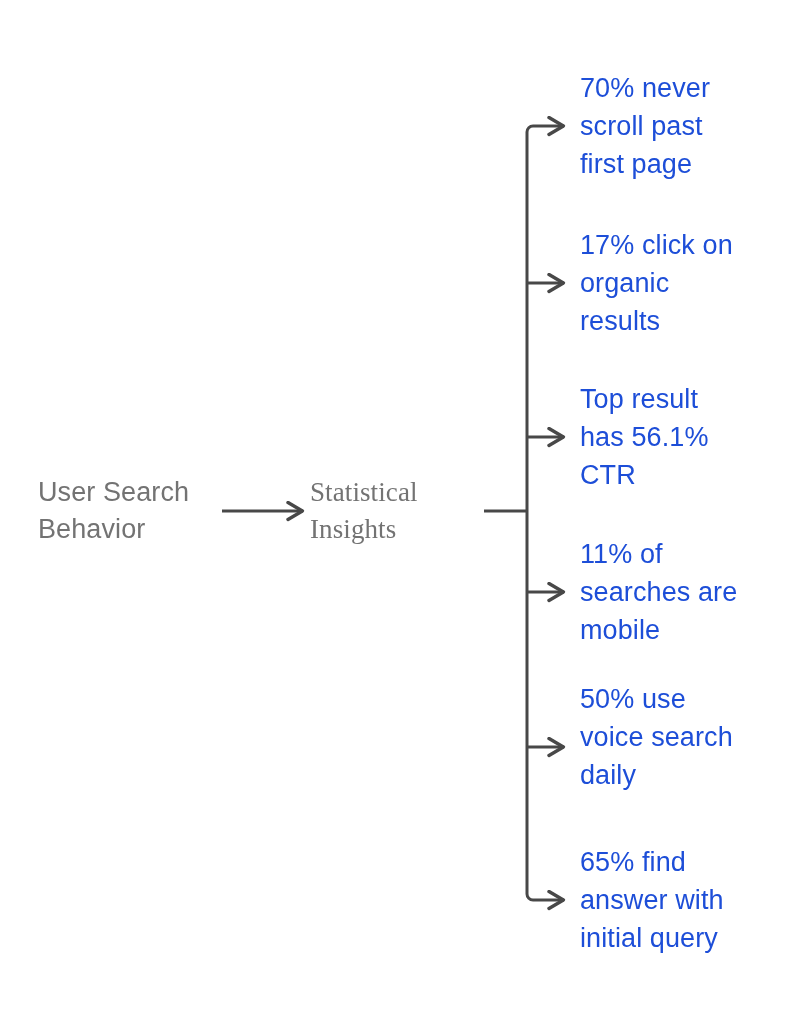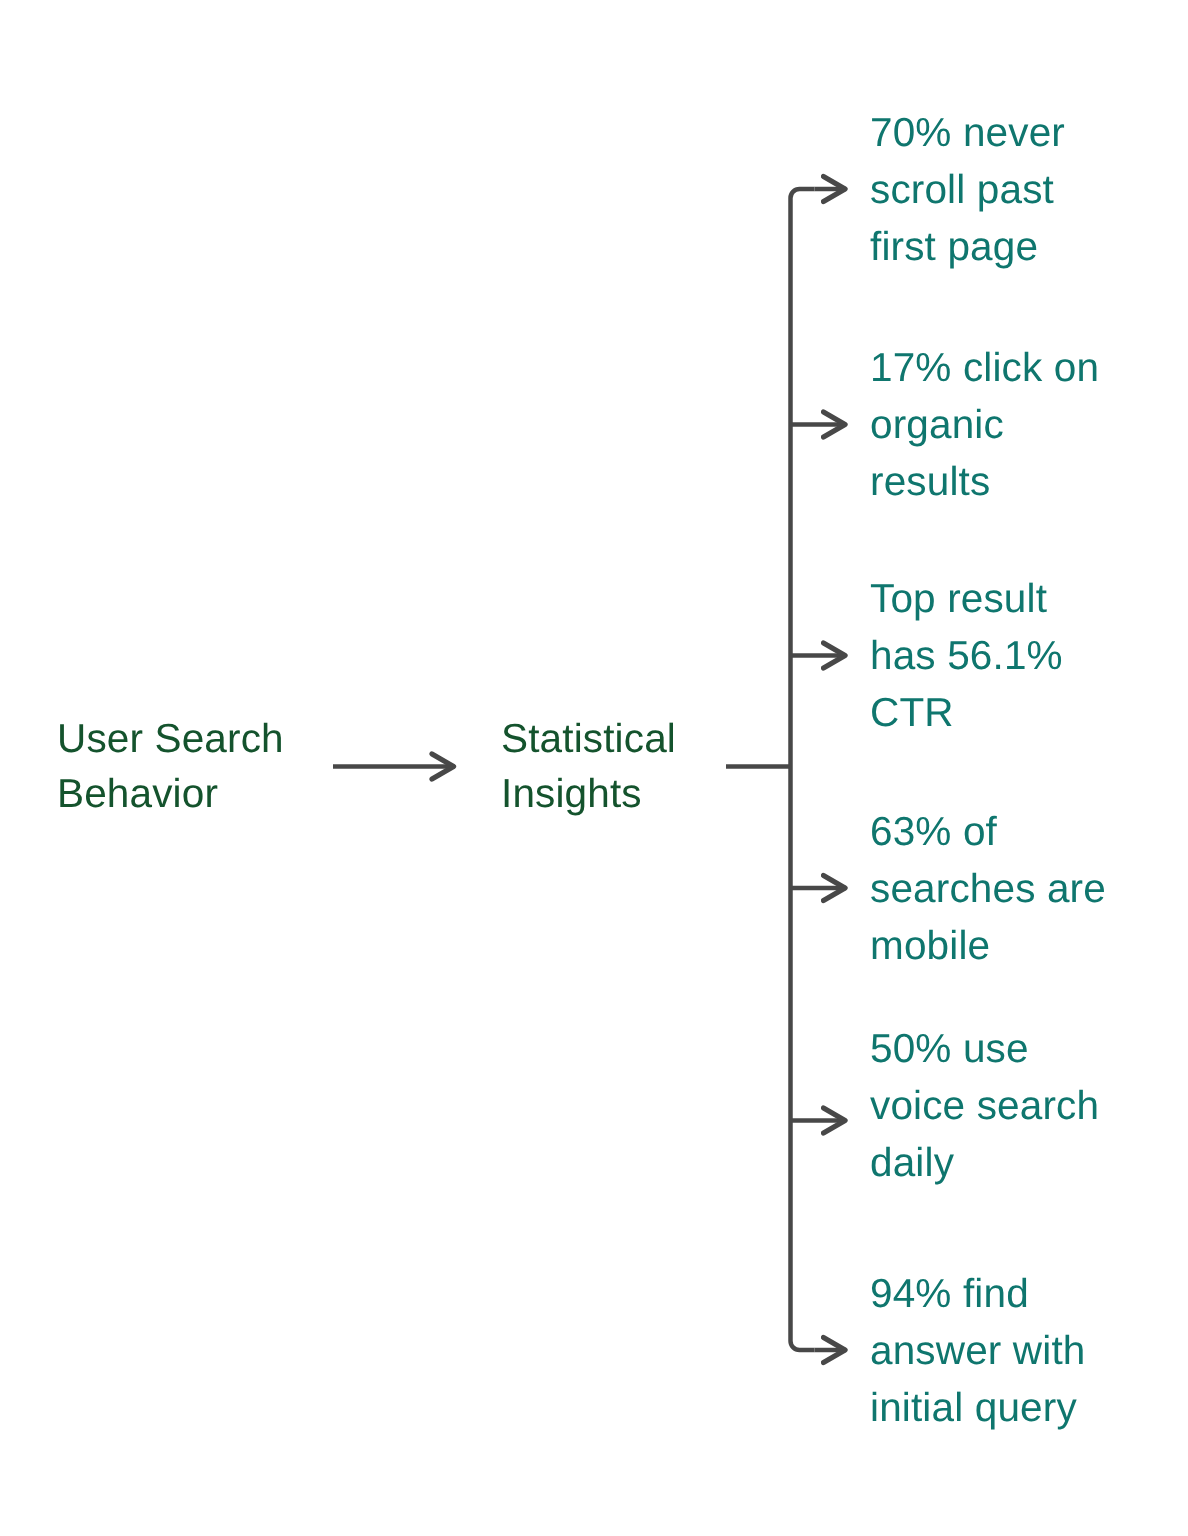--- a/index.html
+++ b/index.html
@@ -19,42 +19,43 @@
   }
   #wires {
     position: absolute;
     left: 0;
     top: 0;
     width: 792px;
     height: 1024px;
   }
   .node-label {
     position: absolute;
-    color: #14532d;
+    color: #737373;
     font-size: 27px;
     line-height: 37px;
     letter-spacing: 0.1px;
     white-space: pre-line;
     font-weight: 400;
   }
   #node-source {
     left: 38px;
     top: 474px;
     width: 190px;
   }
   #node-hub {
-    left: 334px;
+    left: 310px;
     top: 474px;
     width: 150px;
+    font-family: Liberation Serif, serif;
   }
   .leaf-label {
     position: absolute;
     left: 580px;
     width: 206px;
-    color: #0f766e;
+    color: #1d4ed8;
     font-size: 27px;
     line-height: 38px;
     letter-spacing: 0.1px;
     white-space: pre-line;
     font-weight: 400;
     transform: translateY(-50%);
   }
 </style>
 </head>
 <body>
@@ -101,25 +102,25 @@
 first page</div>
 
   <div class="leaf-label" style="top:283px">17% click on
 organic
 results</div>
 
   <div class="leaf-label" style="top:437px">Top result
 has 56.1%
 CTR</div>
 
-  <div class="leaf-label" style="top:592px">63% of
+  <div class="leaf-label" style="top:592px">11% of
 searches are
 mobile</div>
 
   <div class="leaf-label" style="top:737px">50% use
 voice search
 daily</div>
 
-  <div class="leaf-label" style="top:900px">94% find
+  <div class="leaf-label" style="top:900px">65% find
 answer with
 initial query</div>
 
 </div>
 
 </body></html>

